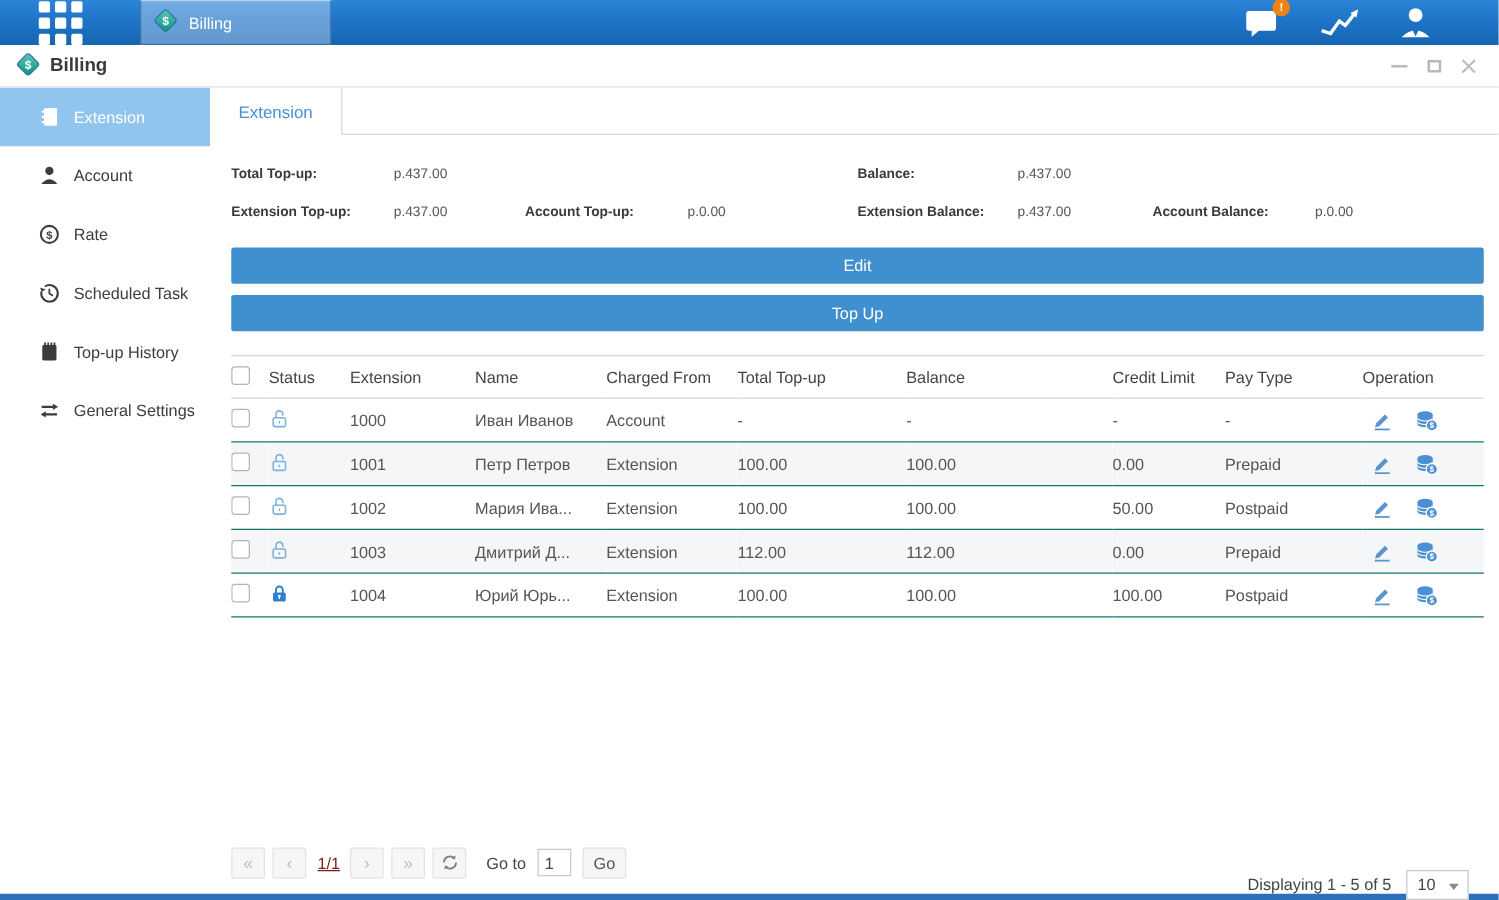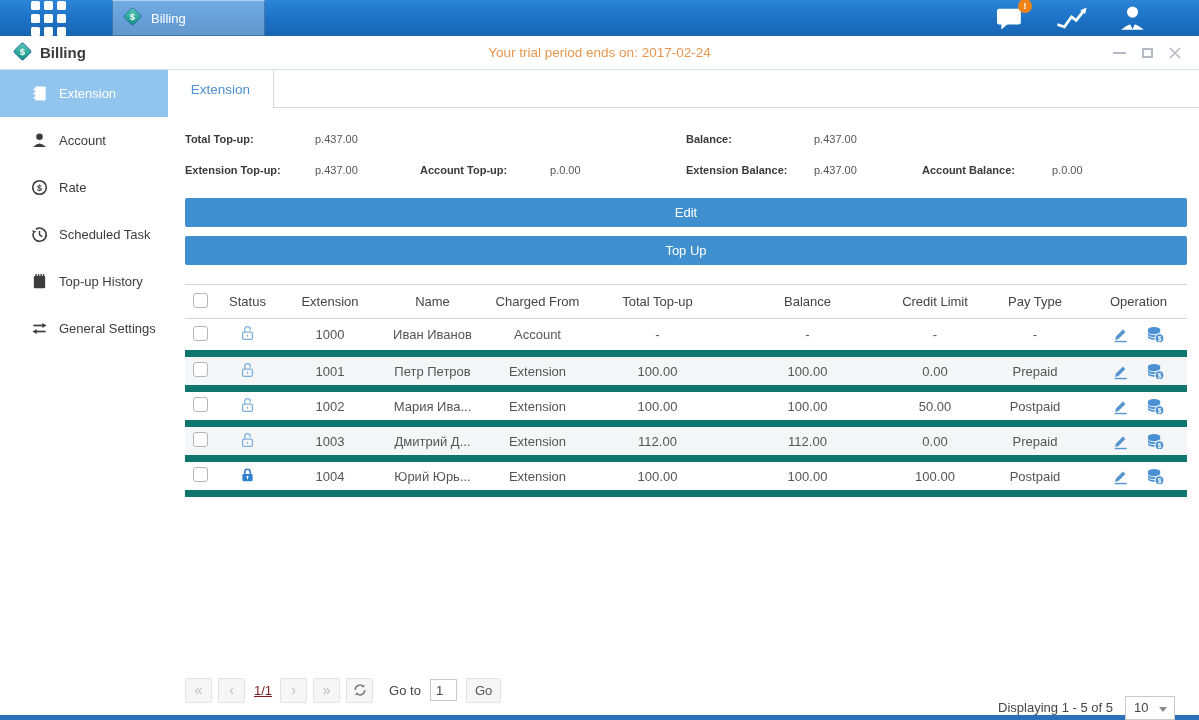--- a/index.html
+++ b/index.html
@@ -59,22 +59,22 @@
   .val { color:#555; display:inline-block; }
   .w130 { width:130px; } .w128 { width:128px; } .w105 { width:105px; } .w108 { width:108px; }
 
   .btn-row { margin-top:13px; display:flex; gap:9px;flex-direction:column; }
   .btn { background:#4090cf; color:#fff; border:none; font-size:13px; padding:7px 13px;
          border-radius:2px; cursor:pointer; font-family:inherit; }
 
   
   table.grid { margin-top:19px; width:100%; border-collapse:collapse; table-layout:fixed; }
   table.grid th { font-weight:normal; color:#444; height:34px; border-top:1px solid #d5d5d5;
-                  border-bottom:1px solid #d5d5d5; text-align:center; }
-  table.grid td { height:35px; text-align:center; color:#555; border-bottom:7px solid #0f766e;
+                  border-bottom:1px solid #d5d5d5; text-align:left; }
+  table.grid td { height:35px; text-align:left; color:#555; border-bottom:1px solid #0f766e;
                   overflow:hidden; white-space:nowrap;margin-top:16px; }
   table.grid tbody tr:nth-child(even) { background:#f5f6f7; }
   .cb { width:15px; height:15px; border:1px solid #b5b5b5; border-radius:3px; background:#fff;
         display:inline-block; cursor:pointer; }
   .op-cell span { display:inline-flex; margin:0 7px; cursor:pointer; vertical-align:middle; }
   .lock { display:inline-flex; }
 
   
   .pagination { margin-top:auto; display:flex; align-items:center; height:30px; flex:0 0 auto; }
   .pg-btn { width:27px; height:25px; background:#f6f6f6; border:1px solid #e3e3e3; border-radius:2px;
@@ -158,21 +158,20 @@
           <stop offset="0" stop-color="#5cc9b9"></stop>
               <stop offset="1" stop-color="#0c8f80"></stop>
         </linearGradient>
           </defs>
         <rect x="4.5" y="4.5" width="15" height="15" rx="2.5" transform="rotate(45 12 12)" fill="url(#dg2)" stroke="#2b6ea8"></rect>
         <text x="12" y="16.2" text-anchor="middle" font-size="11" font-weight="bold" fill="#fff">$</text>
       </svg>
     </span>
     <span class="win-title">Billing</span>
   </div>
-  <div class="trial">Your trial period ends on: 2017-02-24</div>
   <div class="win-controls">
     <span class="wc wc-min">
         <i></i>
       </span>
     <span class="wc wc-max">
         <i></i>
       </span>
     <span class="wc">
       <svg width="14" height="14" viewBox="0 0 14 14">
         <path d="M2 2 L12 12 M12 2 L2 12" stroke="#b3bac3" stroke-width="1.6"></path>

